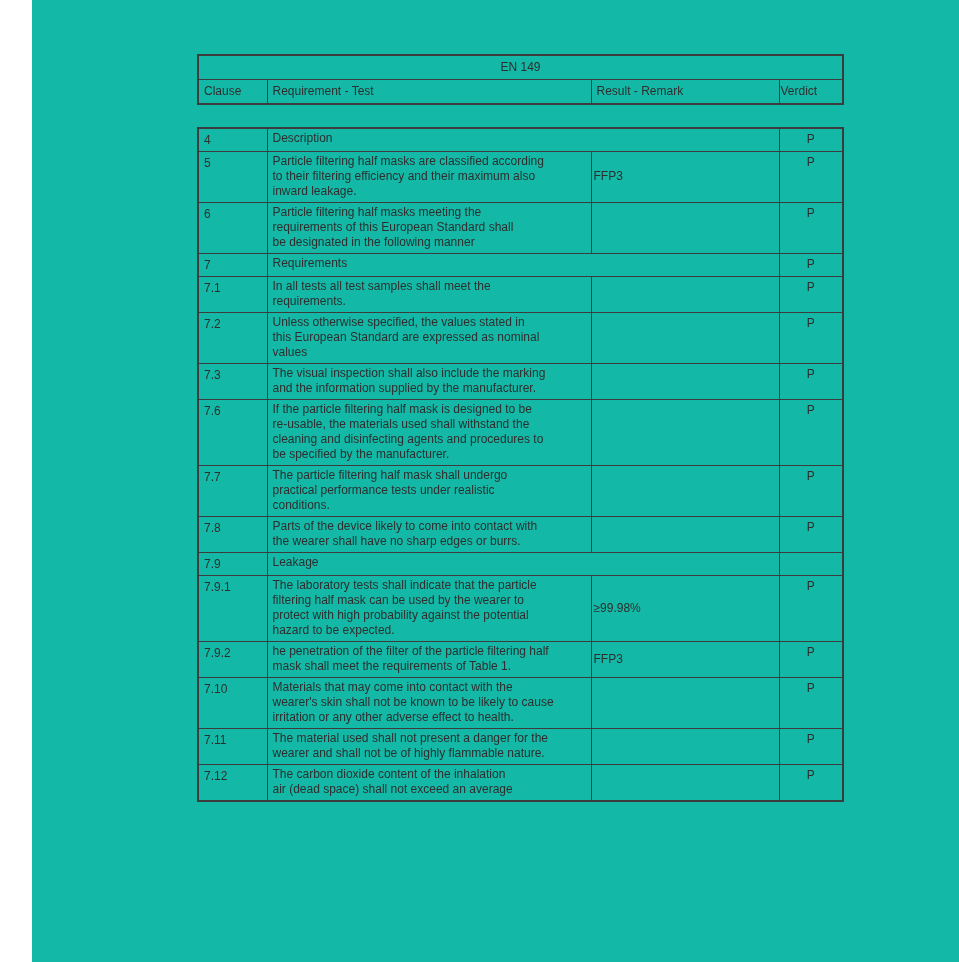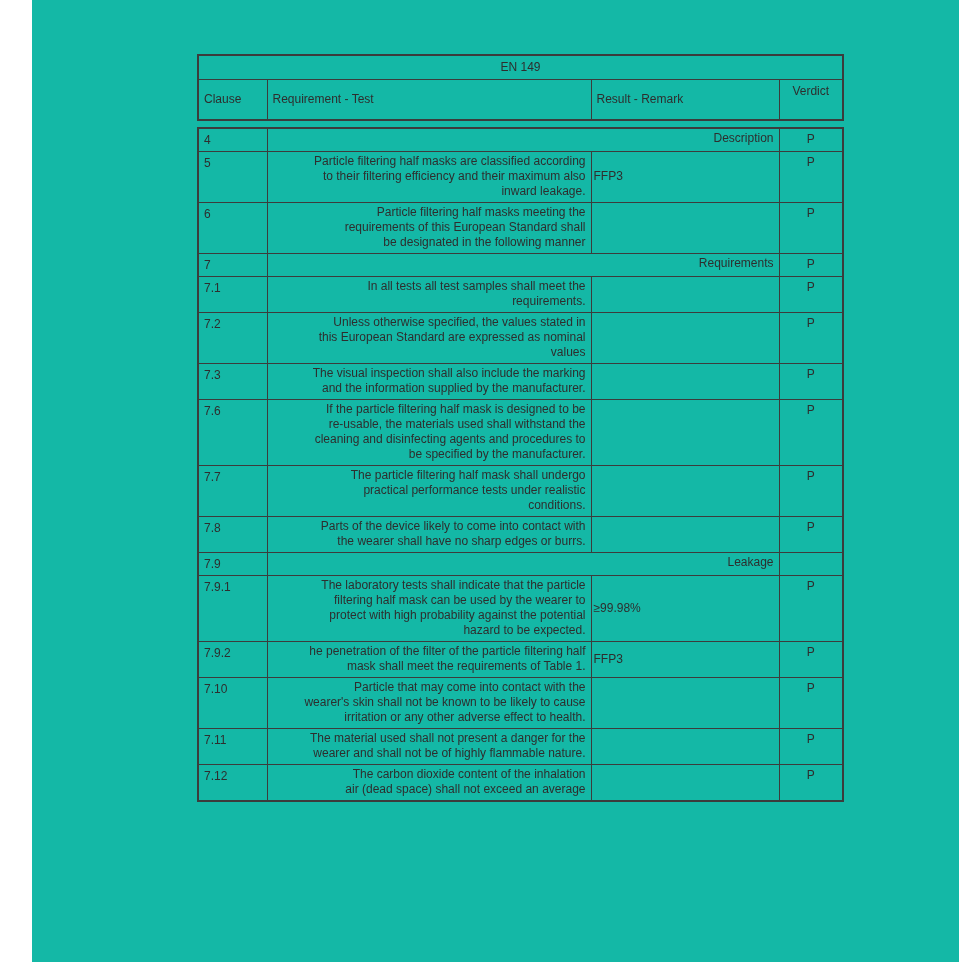--- a/index.html
+++ b/index.html
@@ -42,35 +42,34 @@
     height: 20px;
     vertical-align: middle;
     padding: 1px 0 2px 0;
   }
   .header-table th.col-head {
     text-align: left;
     height: 18px;
     vertical-align: middle;
   }
   .header-table th.col-head.verdict-head {
-    text-align: center;
-    padding: 2px 1px 19px 1px;
+    text-align: left;
+    padding: 2px 1px 3px 1px;
   }
   .main-table {
     position: absolute;
     left: 165px;
     top: 127px;
     width: 645px;
   }
   .main-table td.clause {
     padding-top: 4px;
   }
   .main-table td.req {
     white-space: pre;
-    text-align: right;
   }
   .main-table td.result {
     vertical-align: middle;
     padding-left: 2px;
   }
   .main-table td.verdict {
     text-align: center;
     padding-top: 3px;
   }
   col.c-clause  { width: 69px; }
@@ -199,21 +198,21 @@
         </tr>
         <tr>
           <td class="clause">7.9.2</td>
           <td class="req">he penetration of the filter of the particle filtering half
 mask shall meet the requirements of Table 1.</td>
           <td class="result">FFP3</td>
           <td class="verdict">P</td>
         </tr>
         <tr>
           <td class="clause">7.10</td>
-          <td class="req">Particle that may come into contact with the
+          <td class="req">Materials that may come into contact with the
 wearer's skin shall not be known to be likely to cause
 irritation or any other adverse effect to health.</td>
           <td class="result"></td>
           <td class="verdict">P</td>
         </tr>
         <tr>
           <td class="clause">7.11</td>
           <td class="req">The material used shall not present a danger for the
 wearer and shall not be of highly flammable nature.</td>
           <td class="result"></td>

